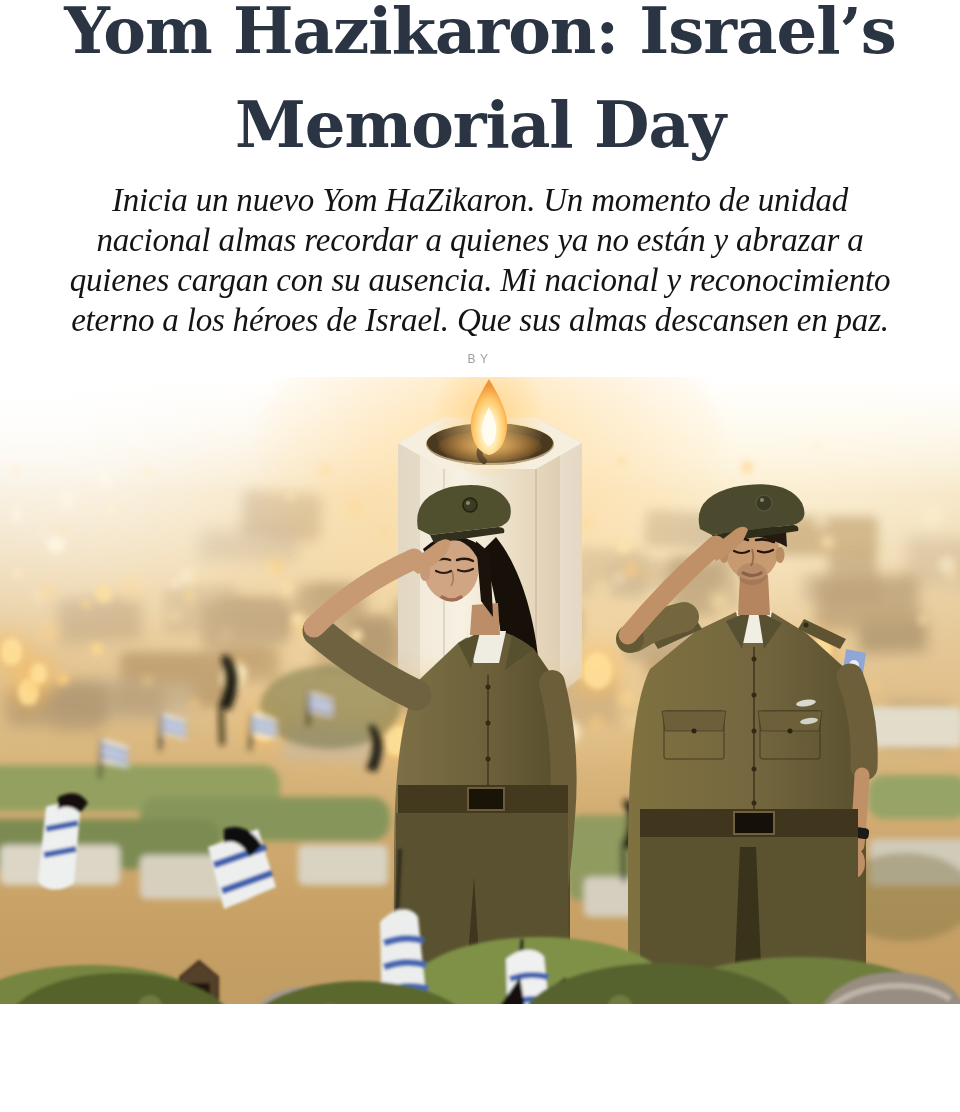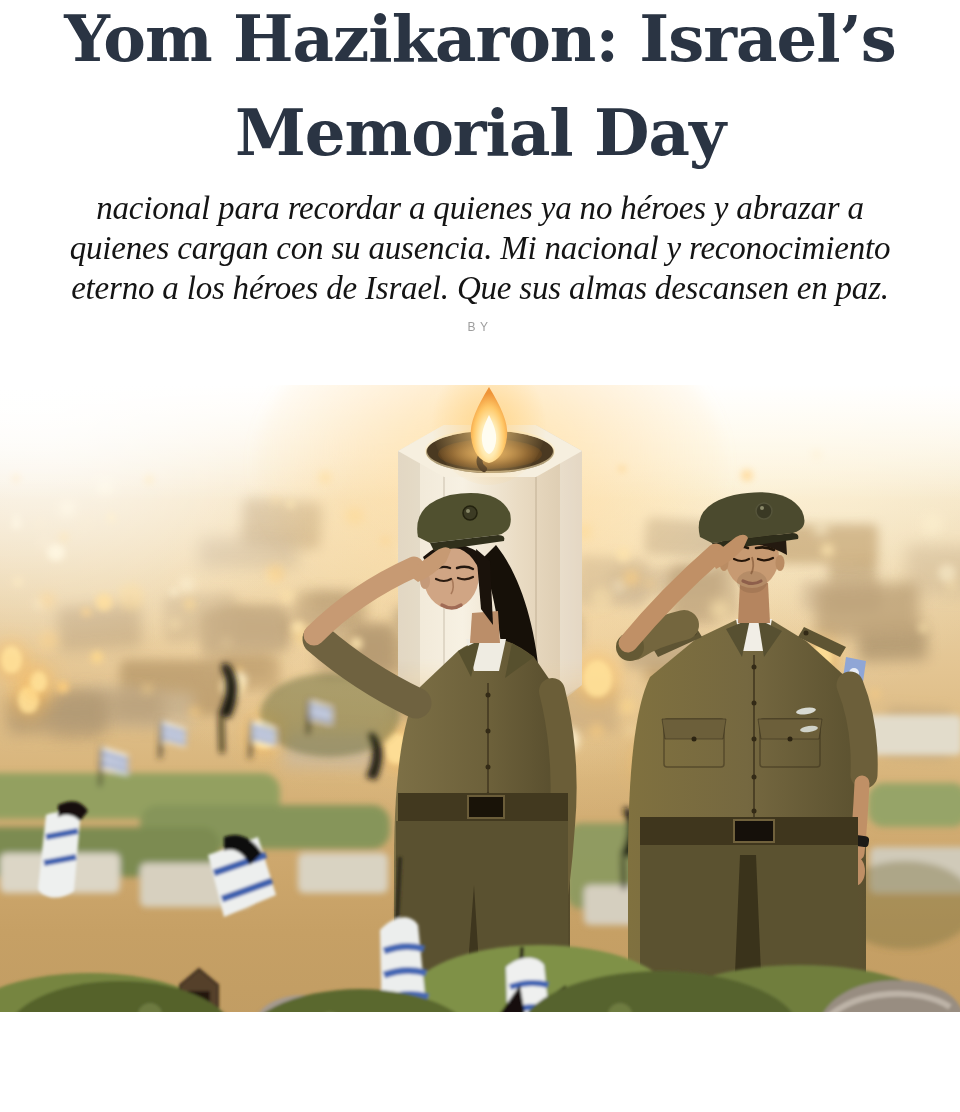--- a/index.html
+++ b/index.html
@@ -1,16 +1,16 @@
 <!DOCTYPE html>
 <html><head>
 <meta charset="utf-8">
 <style>
   html,body{margin:0;padding:0;background:#ffffff;}
-  .page{position:relative;width:960px;height:1004px;margin:8px auto;background:#ffffff;overflow:hidden;
+  .page{position:relative;width:960px;height:1004px;margin:0 auto;background:#ffffff;overflow:hidden;
         font-family:"Liberation Sans",sans-serif;}
   
   .article-header{position:relative;width:960px;height:393px;text-align:center;}
   h1.title{margin:-16px 0 0 0;font-family:"DejaVu Serif",serif;font-weight:700;
            font-size:64px;line-height:94px;color:#2a3443;letter-spacing:-1px;}
   h1.title span{display:block;white-space:nowrap;}
   .subtitle{margin:8px auto 0 auto;width:900px;font-family:"Liberation Serif",serif;
             font-style:italic;font-size:33px;line-height:40px;color:#141414;letter-spacing:-0.2px;}
   .subtitle span{display:block;white-space:nowrap;}
   .byline{margin-top:12px;display:flex;justify-content:center;align-items:center;gap:24px;
@@ -39,21 +39,22 @@
 </head>
 <body>
 
 <div class="page">
   <header class="article-header">
     <h1 class="title">
       <span>Yom Hazikaron: Israel’s</span>
       <span>Memorial Day</span>
     </h1>
     <div class="subtitle">
-      <span>nacional para recordar a quienes ya no héroes y abrazar a</span>
+      <span>Inicia un nuevo Yom HaZikaron. Un momento de unidad</span>
+      <span>nacional almas recordar a quienes ya no están y abrazar a</span>
       <span>quienes cargan con su ausencia. Mi nacional y reconocimiento</span>
       <span>eterno a los héroes de Israel. Que sus almas descansen en paz.</span>
     </div>
     <div class="byline">
       <span class="by">BY</span>
     </div>
   </header>
 
   <figure class="hero" style="margin:0">
     <div class="sky"></div>

